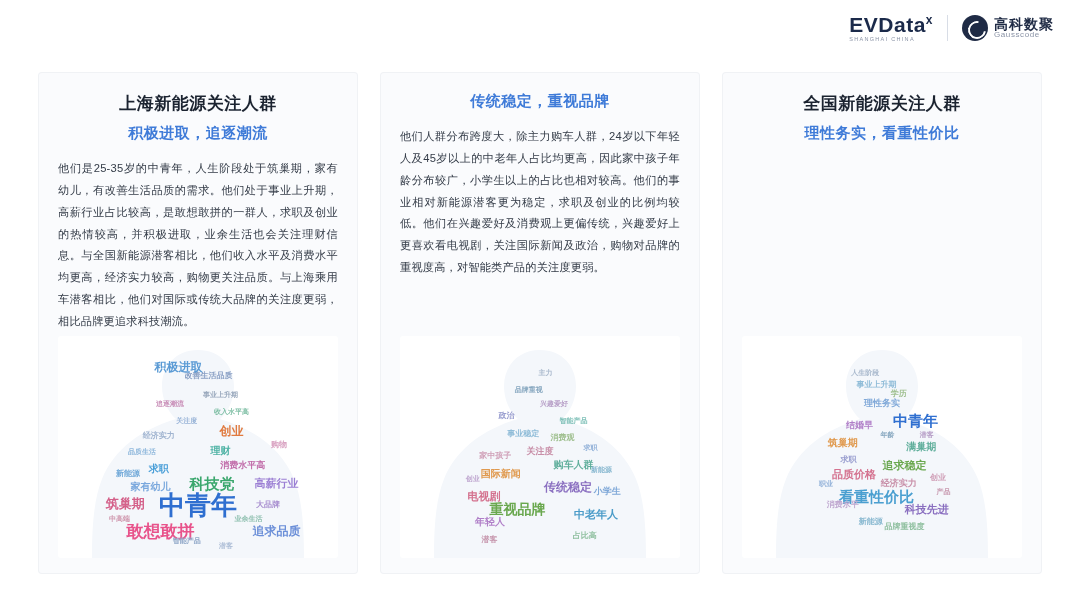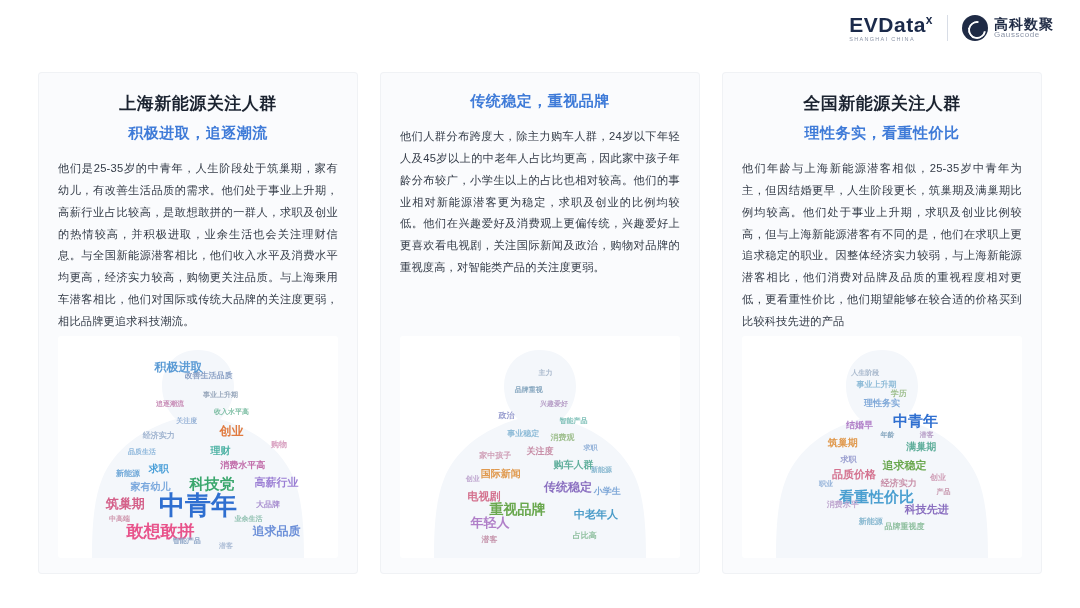--- a/index.html
+++ b/index.html
@@ -181,21 +181,21 @@
       <div class="card-body">他们是25-35岁的中青年，人生阶段处于筑巢期，家有幼儿，有改善生活品质的需求。他们处于事业上升期，高薪行业占比较高，是敢想敢拼的一群人，求职及创业的热情较高，并积极进取，业余生活也会关注理财信息。与全国新能源潜客相比，他们收入水平及消费水平均更高，经济实力较高，购物更关注品质。与上海乘用车潜客相比，他们对国际或传统大品牌的关注度更弱，相比品牌更追求科技潮流。</div>
       <div class="wordcloud">
         <svg class="wc-silhouette" viewBox="0 0 280 222" preserveAspectRatio="none">
           <path d="M140 14 c-22 0 -36 16 -36 36 0 14 6 26 14 33 -34 10 -62 30 -74 60 -8 20 -10 46 -10 79 l212 0 c0 -33 -2 -59 -10 -79 -12 -30 -40 -50 -74 -60 8 -7 14 -19 14 -33 0 -20 -14 -36 -36 -36 z" fill="#f4f7fb" stroke="none"></path>
         </svg>
       <span class="wc-word" style="left: 50%; top: 76%; font-size: 26px; color: rgb(47, 111, 208);">中青年</span>
           <span class="wc-word" style="left: 28%; top: 88%; font-size: 17px; color: rgb(232, 83, 139); margin-left: 24px;">敢想敢拼</span>
           <span class="wc-word" style="left: 55%; top: 66%; font-size: 15px; color: rgb(58, 167, 109);">科技党</span>
           <span class="wc-word" style="left: 24%; top: 75%; font-size: 13px; color: rgb(212, 97, 138);">筑巢期</span>
           <span class="wc-word" style="left: 78%; top: 88%; font-size: 12px; color: rgb(107, 143, 216);">追求品质</span>
-          <span class="wc-word" style="left: 78%; top: 66%; font-size: 11px; color: rgb(155, 127, 212); font-family: Liberation Mono, monospace;">高薪行业</span>
+          <span class="wc-word" style="left: 78%; top: 66%; font-size: 11px; color: rgb(155, 127, 212);">高薪行业</span>
           <span class="wc-word" style="left: 36%; top: 60%; font-size: 10px; color: rgb(74, 159, 216);">求职</span>
           <span class="wc-word" style="left: 62%; top: 43%; font-size: 12px; color: rgb(224, 122, 63);">创业</span>
           <span class="wc-word" style="left: 58%; top: 52%; font-size: 10px; color: rgb(79, 179, 165);">理财</span>
           <span class="wc-word" style="left: 33%; top: 68%; font-size: 10px; color: rgb(122, 168, 221);">家有幼儿</span>
           <span class="wc-word" style="left: 66%; top: 58%; font-size: 9px; color: rgb(192, 106, 168);">消费水平高</span>
           <span class="wc-word" style="left: 52%; top: 18%; font-size: 8px; color: rgb(138, 160, 197); padding-left: 10px;">改善生活品质</span>
           <span class="wc-word" style="left: 43%; top: 14%; font-size: 12px; color: rgb(91, 155, 213);">积极进取</span>
           <span class="wc-word" style="left: 58%; top: 26%; font-size: 7px; color: rgb(154, 169, 189);">事业上升期</span>
           <span class="wc-word" style="left: 40%; top: 30%; font-size: 7px; color: rgb(201, 143, 184);">追逐潮流</span>
           <span class="wc-word" style="left: 62%; top: 34%; font-size: 7px; color: rgb(127, 191, 165);">收入水平高</span>
@@ -219,21 +219,21 @@
         <svg class="wc-silhouette" viewBox="0 0 280 222" preserveAspectRatio="none">
           <path d="M140 14 c-22 0 -36 16 -36 36 0 14 6 26 14 33 -34 10 -62 30 -74 60 -8 20 -10 46 -10 79 l212 0 c0 -33 -2 -59 -10 -79 -12 -30 -40 -50 -74 -60 8 -7 14 -19 14 -33 0 -20 -14 -36 -36 -36 z" fill="#f4f7fb" stroke="none"></path>
         </svg>
       <span class="wc-word" style="left: 46%; top: 90%; font-size: 17px; color: rgb(59, 111, 184); margin-top: 32px;">人群跨度大</span>
           <span class="wc-word" style="left: 42%; top: 78%; font-size: 14px; color: rgb(106, 168, 79);">重视品牌</span>
           <span class="wc-word" style="left: 60%; top: 68%; font-size: 12px; color: rgb(138, 111, 192);">传统稳定</span>
           <span class="wc-word" style="left: 30%; top: 72%; font-size: 11px; color: rgb(212, 114, 143);">电视剧</span>
           <span class="wc-word" style="left: 70%; top: 80%; font-size: 11px; color: rgb(74, 155, 200); text-align: right;">中老年人</span>
           <span class="wc-word" style="left: 36%; top: 62%; font-size: 10px; color: rgb(224, 154, 79);">国际新闻</span>
           <span class="wc-word" style="left: 62%; top: 58%; font-size: 10px; color: rgb(95, 174, 155);">购车人群</span>
-          <span class="wc-word" style="left: 28%; top: 84%; font-size: 13px; color: rgb(176, 127, 200); padding-left: 23px;">年轻人</span>
+          <span class="wc-word" style="left: 28%; top: 84%; font-size: 10px; color: rgb(176, 127, 200); padding-left: 23px;">年轻人</span>
           <span class="wc-word" style="left: 74%; top: 70%; font-size: 9px; color: rgb(127, 168, 216);">小学生</span>
           <span class="wc-word" style="left: 50%; top: 52%; font-size: 9px; color: rgb(200, 143, 168);">关注度</span>
           <span class="wc-word" style="left: 44%; top: 44%; font-size: 8px; color: rgb(143, 188, 216);">事业稳定</span>
           <span class="wc-word" style="left: 58%; top: 46%; font-size: 8px; color: rgb(160, 192, 144);">消费观</span>
           <span class="wc-word" style="left: 38%; top: 36%; font-size: 8px; color: rgb(154, 159, 208);">政治</span>
           <span class="wc-word" style="left: 55%; top: 30%; font-size: 7px; color: rgb(184, 160, 200);">兴趣爱好</span>
           <span class="wc-word" style="left: 46%; top: 24%; font-size: 7px; color: rgb(136, 168, 192);">品牌重视</span>
           <span class="wc-word" style="left: 62%; top: 38%; font-size: 7px; color: rgb(127, 192, 184);">智能产品</span>
           <span class="wc-word" style="left: 34%; top: 54%; font-size: 8px; color: rgb(208, 160, 184);">家中孩子</span>
           <span class="wc-word" style="left: 68%; top: 50%; font-size: 7px; color: rgb(144, 176, 216);">求职</span>
@@ -241,21 +241,20 @@
           <span class="wc-word" style="left: 52%; top: 16%; font-size: 7px; color: rgb(168, 184, 204);">主力</span>
           <span class="wc-word" style="left: 72%; top: 60%; font-size: 7px; color: rgb(136, 184, 208);">新能源</span>
           <span class="wc-word" style="left: 32%; top: 92%; font-size: 8px; color: rgb(200, 154, 176);">潜客</span>
           <span class="wc-word" style="left: 66%; top: 90%; font-size: 8px; color: rgb(144, 192, 160);">占比高</span>
         </div>
     </div>
 
     <div class="card">
       <div class="card-title">全国新能源关注人群</div>
       <div class="card-subtitle">理性务实，看重性价比</div>
-      <div class="card-body">他们年龄与上海新能源潜客相似，25-35岁中青年为主，但因结婚更早，人生阶段更长，筑巢期及满巢期比例均较高。他们处于事业上升期，求职及创业比例较高，但与上海新能源潜客有不同的是，他们在求职上更追求稳定的职业。因整体经济实力较弱，与上海新能源潜客相比，他们消费对品牌及品质的重视程度相对更低，更看重性价比，他们期望能够在较合适的价格买到比较科技先进的产品</div>
       <div class="wordcloud">
         <svg class="wc-silhouette" viewBox="0 0 280 222" preserveAspectRatio="none">
           <path d="M140 14 c-22 0 -36 16 -36 36 0 14 6 26 14 33 -34 10 -62 30 -74 60 -8 20 -10 46 -10 79 l212 0 c0 -33 -2 -59 -10 -79 -12 -30 -40 -50 -74 -60 8 -7 14 -19 14 -33 0 -20 -14 -36 -36 -36 z" fill="#f4f7fb" stroke="none"></path>
         </svg>
       <span class="wc-word" style="left: 62%; top: 38%; font-size: 15px; color: rgb(47, 111, 208);">中青年</span>
           <span class="wc-word" style="left: 48%; top: 72%; font-size: 15px; color: rgb(74, 159, 208);">看重性价比</span>
           <span class="wc-word" style="left: 40%; top: 62%; font-size: 11px; color: rgb(212, 114, 143);">品质价格</span>
           <span class="wc-word" style="left: 58%; top: 58%; font-size: 11px; color: rgb(106, 168, 79);">追求稳定</span>
           <span class="wc-word" style="left: 66%; top: 78%; font-size: 11px; color: rgb(138, 111, 192);">科技先进</span>
           <span class="wc-word" style="left: 36%; top: 48%; font-size: 10px; color: rgb(224, 154, 79);">筑巢期</span>

